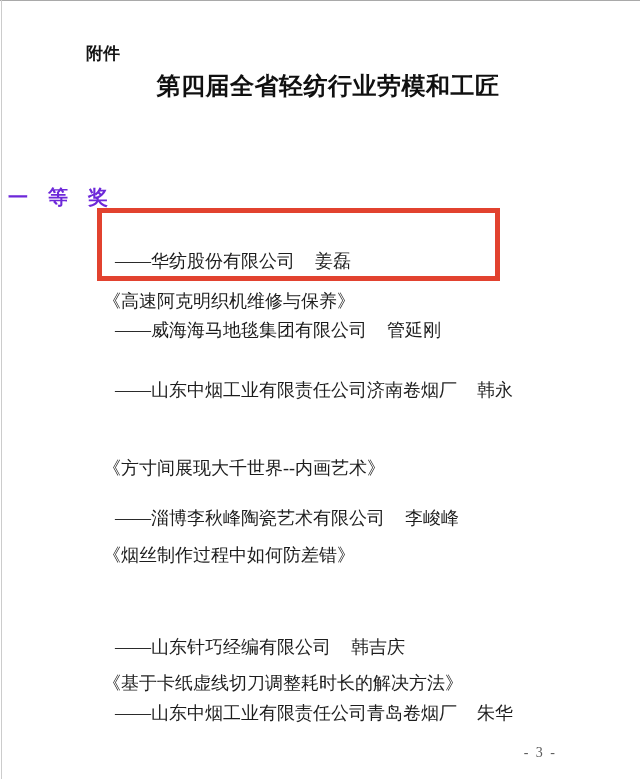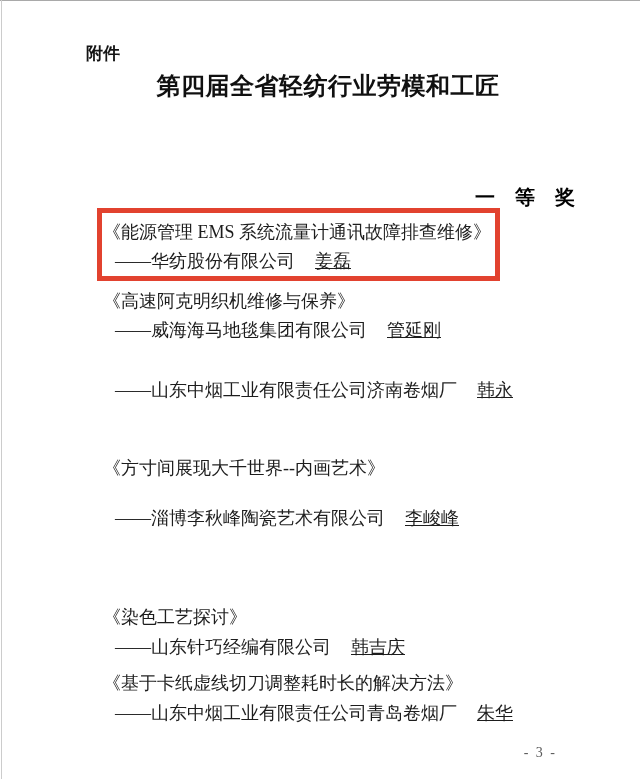--- a/index.html
+++ b/index.html
@@ -17,29 +17,29 @@
 
   .hei{font-family:"Liberation Sans","DejaVu Sans",sans-serif;font-weight:700;margin-left:8px;}
 
   .attachment{position:absolute;left:78px;top:44px;font-size:17px;line-height:19px;color:#141414;}
 
   .doc-title{position:absolute;left:0;width:640px;text-align:center;
     font-size:24px;line-height:28px;letter-spacing:0.5px;color:#101010;}
   .t1{top:72px;}
   .t2{top:109px;}
 
-  .section-heading{position:absolute;left:0;width:567px;text-align:right;
-    font-size:20px;line-height:22px;color:#000000;}
+  .section-heading{position:absolute;left:0;width:567px;text-align:left;
+    font-size:20px;line-height:22px;color:#6d28d9;}
   .h1{top:186px;}
   .h2{top:441px;}
 
   .line{position:absolute;font-size:18px;line-height:20px;white-space:nowrap;color:#1d1d1d;}
   .tl{left:103px;}   
   .al{left:115px;}   
-  .nm{margin-left:20px;text-decoration:underline;}
+  .nm{margin-left:20px;}
 
   .hlbox{
     position:absolute;left:97px;top:208px;width:403px;height:73px;
     box-sizing:border-box;border:5px solid #e2422f;
     background:transparent;
   }
 
   .pagenum{position:absolute;left:0;top:746px;width:557px;text-align:right;
     font-size:14px;line-height:14px;color:#5a5a5a;letter-spacing:2px;}
 </style>
@@ -51,33 +51,32 @@
   <div class="edge-left"></div>
 
   <div class="attachment hei">附件</div>
 
   <div class="doc-title hei t1">第四届全省轻纺行业劳模和工匠</div>
 
   <div class="section-heading hei h1">一　等　奖</div>
 
   <div class="hlbox" style="border-color: rgb(226, 66, 47);"></div>
 
-  <div class="line tl" style="top:222px">《能源管理 EMS 系统流量计通讯故障排查维修》</div>
   <div class="line al" style="top:251px"><span>——</span><span>华纺股份有限公司</span><span class="nm">姜磊</span></div>
 
   <div class="line tl" style="top:291px">《高速阿克明织机维修与保养》</div>
   <div class="line al" style="top:320px"><span>——</span><span>威海海马地毯集团有限公司</span><span class="nm">管延刚</span></div>
 
   <div class="line al" style="top:380px"><span>——</span><span>山东中烟工业有限责任公司济南卷烟厂</span><span class="nm">韩永</span></div>
 
 
   <div class="line tl" style="top:458px">《方寸间展现大千世界--内画艺术》</div>
   <div class="line al" style="top:508px"><span>——</span><span>淄博李秋峰陶瓷艺术有限公司</span><span class="nm">李峻峰</span></div>
 
+  <div class="line tl" style="top:545px">《烟丝制作过程中如何防差错》</div>
 
-  <div class="line tl" style="top:607px">《染色工艺探讨》</div>
   <div class="line al" style="top:637px"><span>——</span><span>山东针巧经编有限公司</span><span class="nm">韩吉庆</span></div>
 
   <div class="line tl" style="top:673px">《基于卡纸虚线切刀调整耗时长的解决方法》</div>
   <div class="line al" style="top:703px"><span>——</span><span>山东中烟工业有限责任公司青岛卷烟厂</span><span class="nm">朱华</span></div>
 
   <div class="pagenum">- 3 -</div>
 </div>
 
 </body></html>

